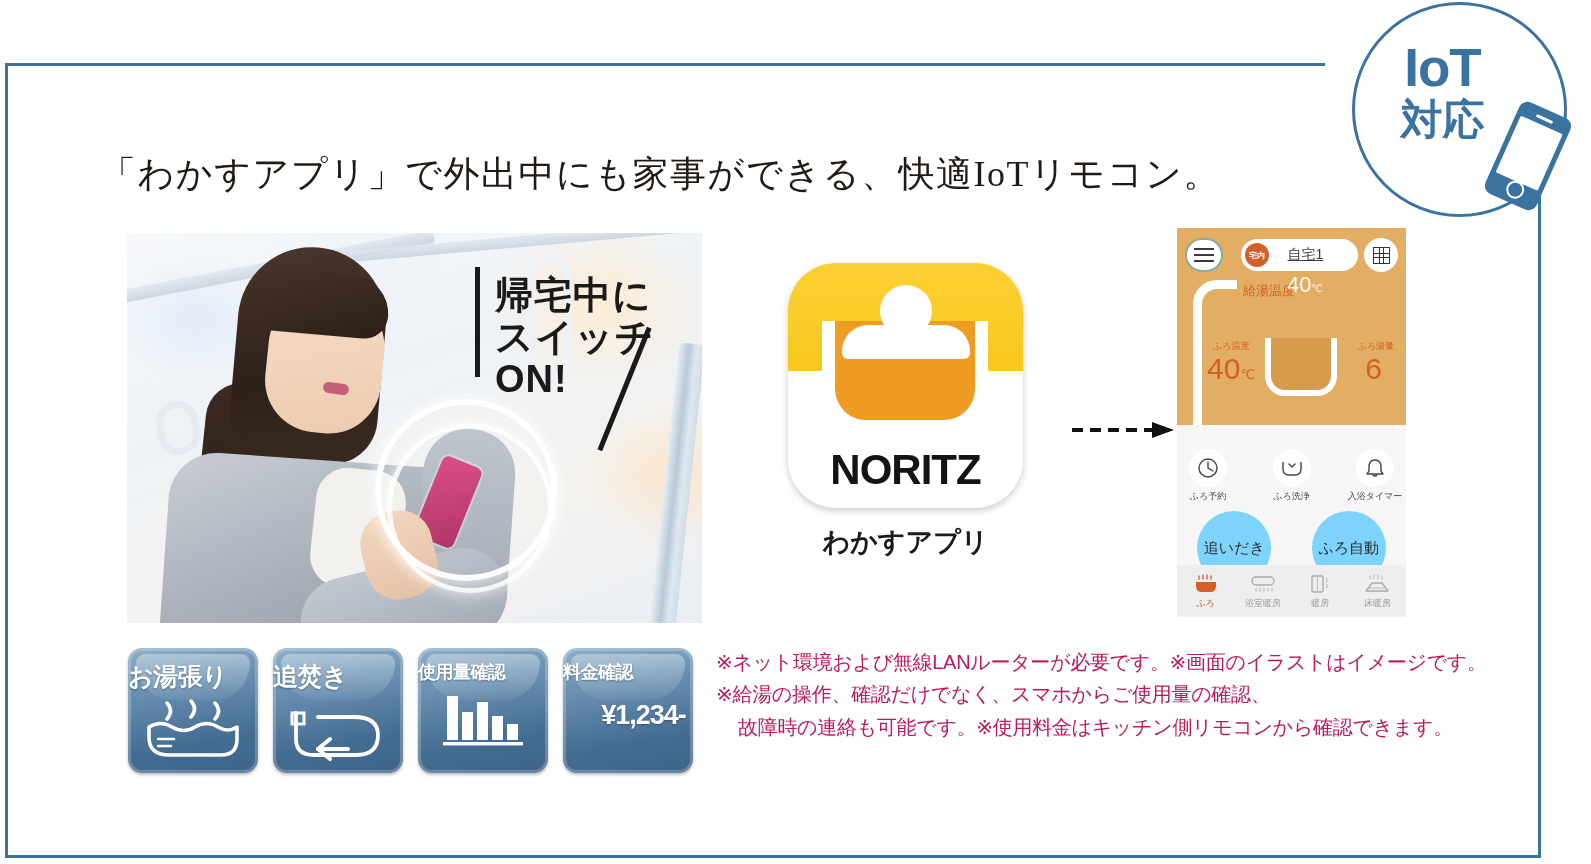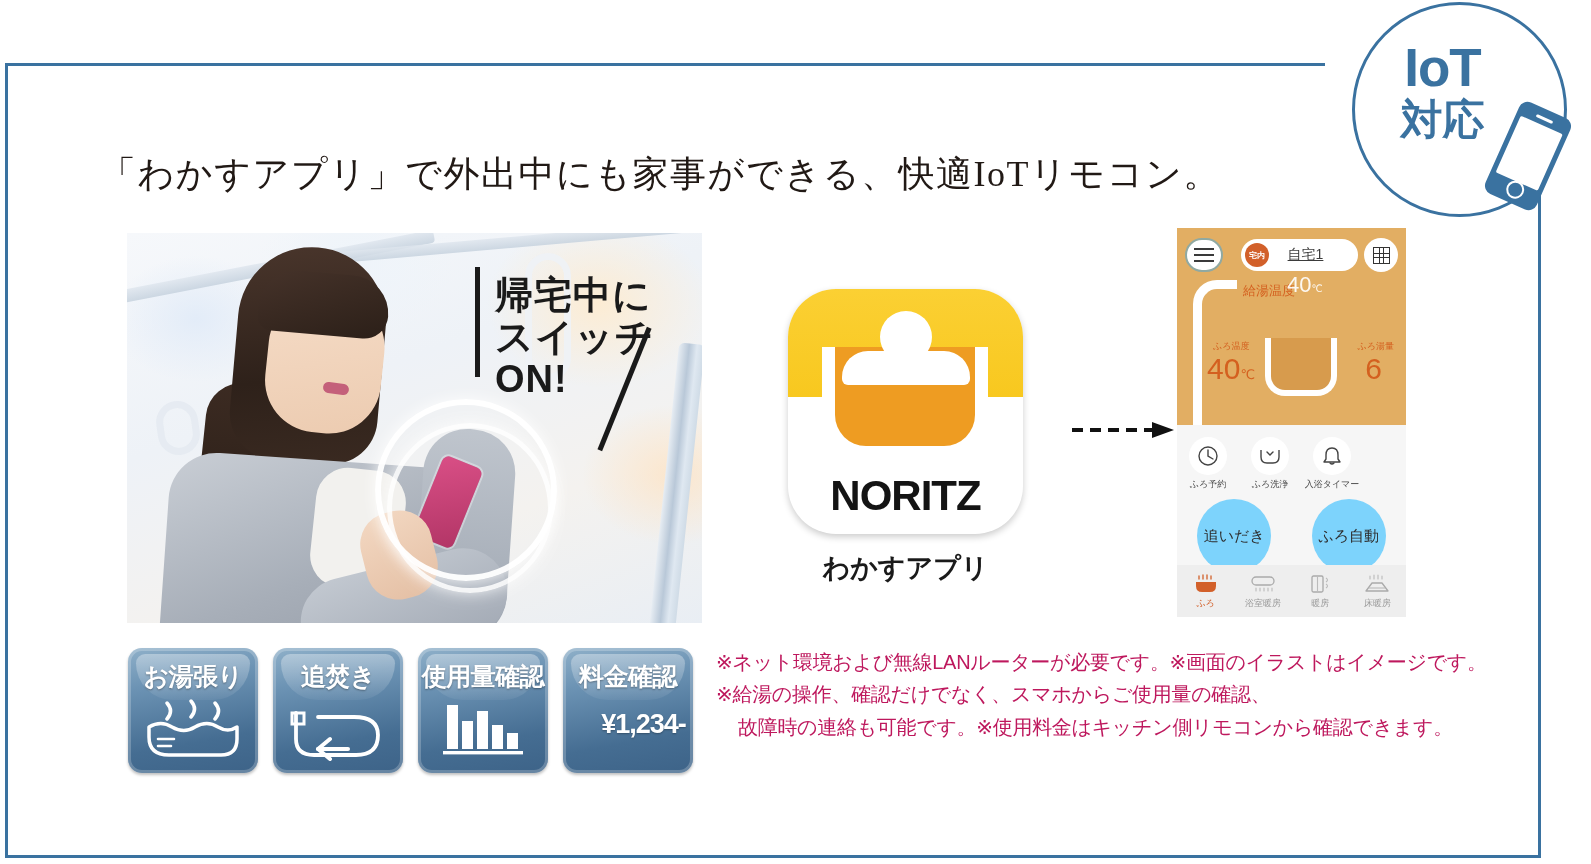--- a/index.html
+++ b/index.html
@@ -314,28 +314,28 @@
     position: absolute;
     left: 8px; top: 6px;
     width: 114px; height: 46px;
     background: linear-gradient(180deg, rgba(255,255,255,.35), rgba(255,255,255,.05));
     border-radius: 10px 10px 40px 40px;
     pointer-events: none;
   }
   .feat-label {
     position: relative;
     z-index: 2;
-    text-align: center;
+    text-align: left;
     color: #ffffff;
     font-size: 25px;
     font-weight: bold;
     letter-spacing: -.5px;
     text-shadow: 0 1px 2px rgba(0,0,0,.35);
   }
-  .feat-label.small { font-size: 25px; }
+  .feat-label.small { font-size: 18px; }
   .feat-icon {
     position: relative;
     z-index: 2;
     margin-top: 6px;
     display: flex;
     justify-content: center;
     align-items: flex-start;
     height: 66px;
   }
   .feat-price {
@@ -348,21 +348,21 @@
     margin-top: 16px;
     letter-spacing: -1px;
     text-shadow: 0 1px 2px rgba(0,0,0,.3);
     margin-left: 31px;
   }
 
   
   .app-icon-wrap {
     position: absolute;
     left: 788px;
-    top: 289px;
+    top: 263px;
     width: 235px;
     text-align: center;
   }
   .app-icon {
     width: 235px;
     height: 245px;
     border-radius: 48px;
     overflow: hidden;
     position: relative;
     box-shadow: 0 3px 7px rgba(0,0,0,.2);
@@ -577,22 +577,22 @@
     color: #d4601f;
   }
   
   .app-mid {
     position: relative;
     height: 140px;
     background: #f6f6f6;
   }
   .small-row {
     display: flex;
-    justify-content: flex-start;
-    padding-top: 12px;
+    justify-content: space-between;
+    padding-top: 24px;
   }
   .small-item { text-align: center; width: 62px; }
   .small-circ {
     width: 38px; height: 38px;
     border-radius: 50%;
     background: #ffffff;
     margin: 0 auto;
     display: flex;
     align-items: center;
     justify-content: center;

